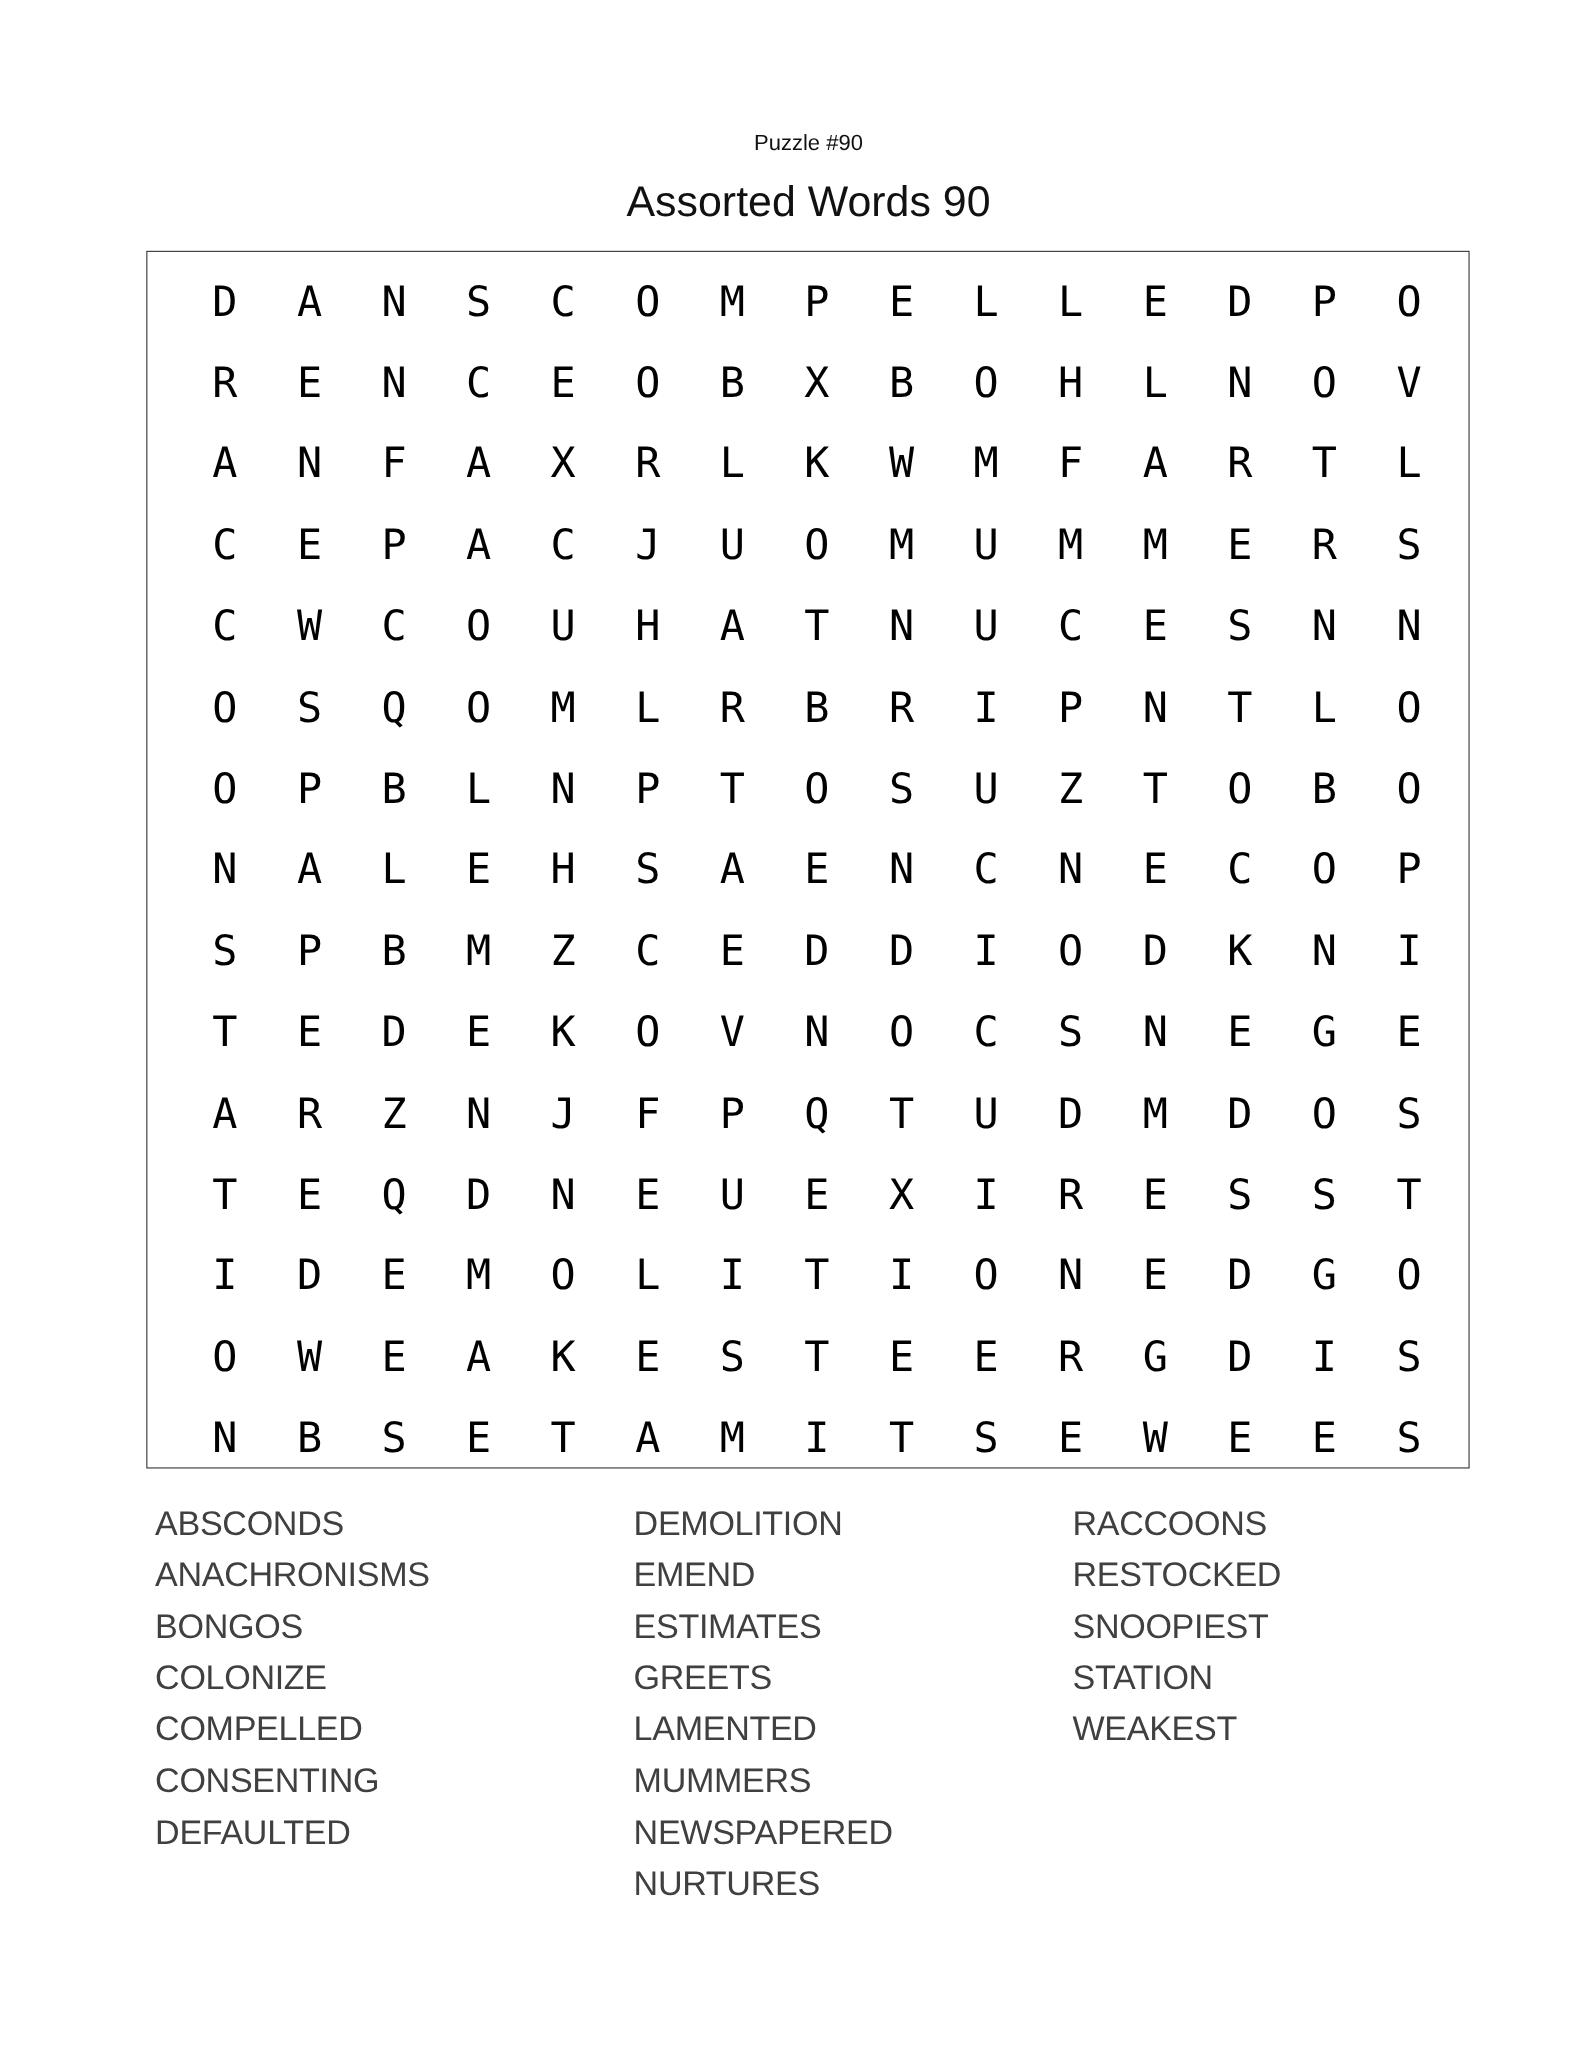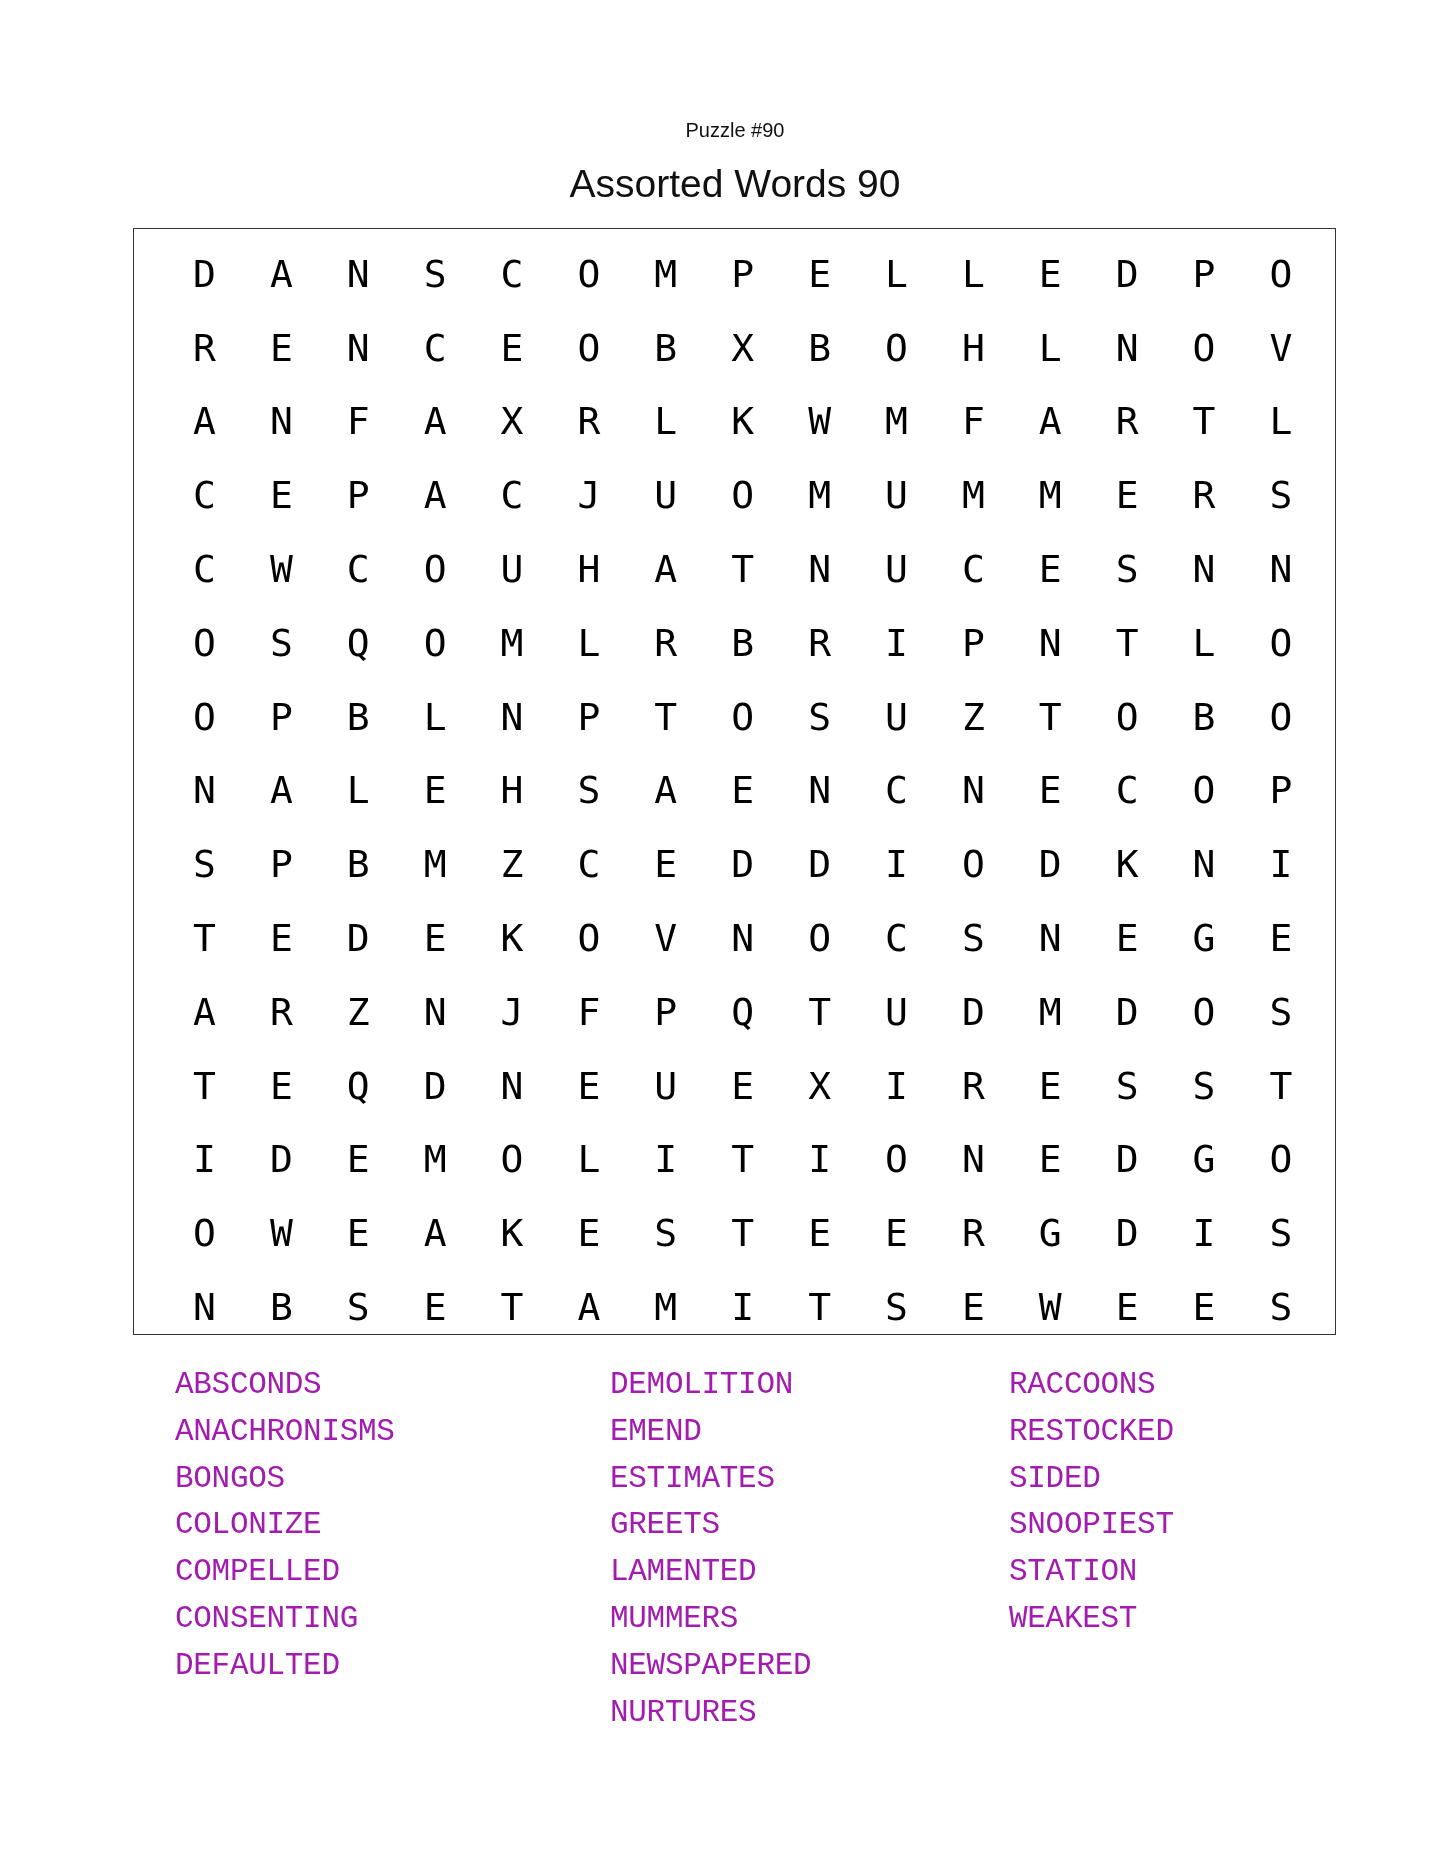--- a/index.html
+++ b/index.html
@@ -20,22 +20,22 @@
       position: absolute; left: 166px; top: 237px; width: 1152px;
       display: grid; grid-template-columns: repeat(15, 76.9px); grid-auto-rows: 73.8px;
     }
     .cell {
       display: flex; align-items: center; justify-content: center;
       font-family: "DejaVu Sans Mono", monospace; font-size: 38px; color: #000;
     }
     .word-list { position: absolute; top: 1362px; left: 0; width: 1445px; height: 400px; }
     .word-col { position: absolute; top: 0; }
     .word {
-      font-family: Liberation Mono, monospace; font-size: 31px; height: 46.8px; line-height: 46.8px;
-      letter-spacing: -0.3px; color: #a21caf; white-space: nowrap; margin-left: 34px;
+      font-family: Liberation Sans, sans-serif; font-size: 31px; height: 46.8px; line-height: 46.8px;
+      letter-spacing: -0.3px; color: #404040; white-space: nowrap;
     }
   </style>
 </head>
 <body>
 
 <div class="puzzle-number">Puzzle #90</div>
 <div class="puzzle-title">Assorted Words 90</div>
 
 <div class="grid-box"></div>
 <div class="grid" id="grid">
@@ -282,18 +282,17 @@
       <div class="word">ESTIMATES</div>
       <div class="word">GREETS</div>
       <div class="word">LAMENTED</div>
       <div class="word">MUMMERS</div>
       <div class="word">NEWSPAPERED</div>
       <div class="word">NURTURES</div>
     </div>
   <div class="word-col" id="wc2" style="left:975px;">
       <div class="word">RACCOONS</div>
       <div class="word">RESTOCKED</div>
-      <div class="word">SIDED</div>
       <div class="word">SNOOPIEST</div>
       <div class="word">STATION</div>
       <div class="word">WEAKEST</div>
     </div>
 </div>
 
 </body></html>

